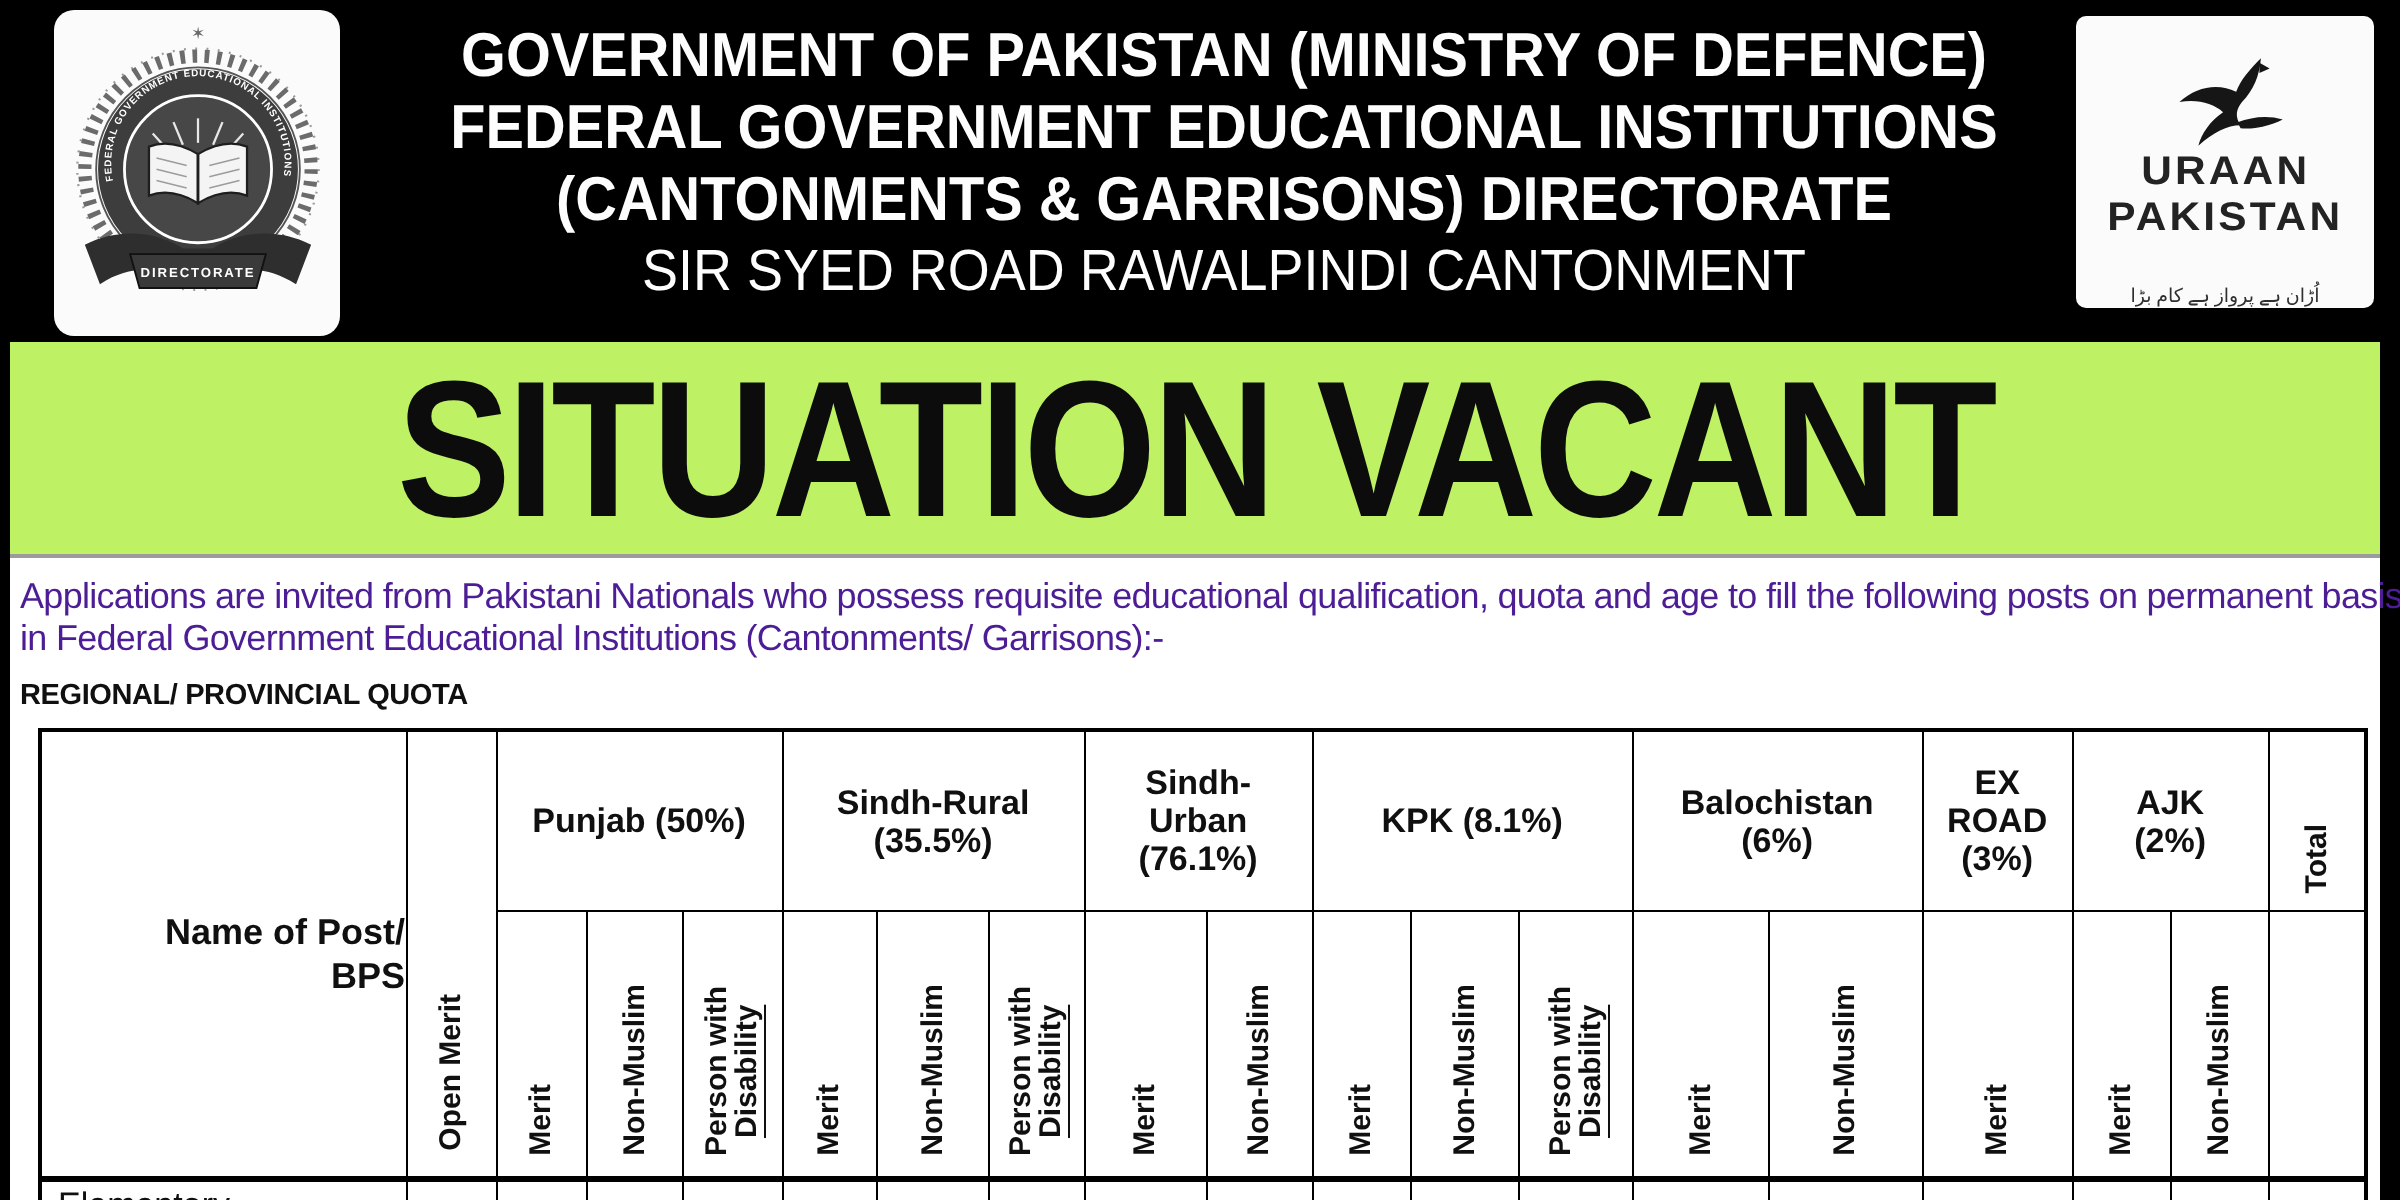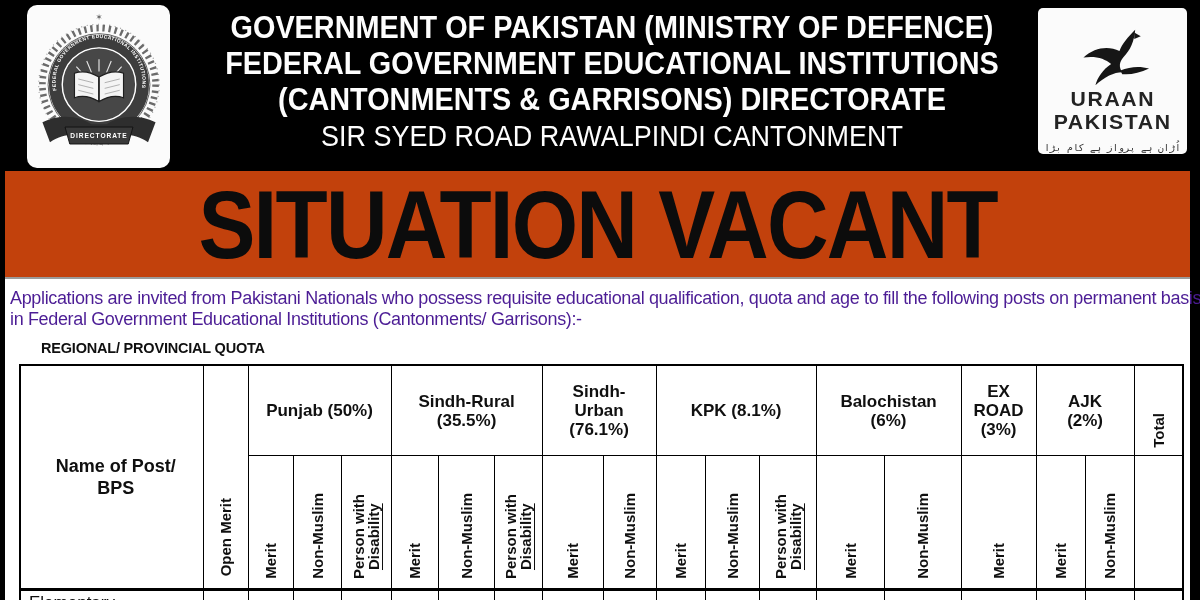--- a/index.html
+++ b/index.html
@@ -10,40 +10,40 @@
   
   .banner{position:absolute;left:0;top:0;width:1200px;height:171px;background:#000;}
   .banner-text{position:absolute;left:172px;right:148px;top:10px;text-align:center;color:#fdfdfd;}
   .bl{font-weight:700;font-size:31px;line-height:36px;white-space:nowrap;transform:scaleX(0.93);}
   .bl4{font-weight:400;font-size:29px;line-height:37px;}
   .seal-box{position:absolute;left:27px;top:5px;width:143px;height:163px;background:#fbfbfb;
     border-radius:10px;display:flex;align-items:center;justify-content:center;}
   .uraan-box{position:absolute;left:1038px;top:8px;width:149px;height:146px;background:#fbfbfb;
     border-radius:5px;display:flex;flex-direction:column;align-items:center;padding-top:19px;box-sizing:border-box;}
   .uraan-word{font-weight:700;font-size:20px;letter-spacing:1.5px;color:#232323;line-height:23px;transform:scaleX(1.06);}
-  .uraan-urdu{font-family:Liberation Mono, monospace;font-size:9.5px;color:#2f2f2f;margin-top:8px;direction:rtl;white-space:nowrap;}
-  
-  .band{position:absolute;left:5px;top:171px;width:1185px;height:108px;background:#c2410c;
+  .uraan-urdu{font-family:Liberation Serif, serif;font-size:9.5px;color:#2f2f2f;margin-top:21px;direction:rtl;white-space:nowrap;}
+  
+  .band{position:absolute;left:5px;top:171px;width:1185px;height:108px;background:#bef264;
     border-bottom:2px solid #9b9b9b;box-sizing:border-box;display:flex;align-items:center;justify-content:center;}
   .band h1{margin:0;font-size:97px;font-weight:700;letter-spacing:-2px;line-height:1;color:#0c0c0c;
     transform:scaleX(0.88);white-space:nowrap;}
   
   .edge-l{position:absolute;left:0;top:0;width:5px;height:600px;background:#000;}
   .edge-r{position:absolute;left:1190px;top:0;width:10px;height:600px;background:#000;}
   
   .intro{position:absolute;left:10px;top:288px;font-size:18px;line-height:21px;letter-spacing:-0.35px;
     color:#4c1d95;white-space:nowrap;}
-  .quota-h{position:absolute;left:10px;top:340px;font-size:14.5px;font-weight:700;letter-spacing:-0.2px;color:#101010;margin-left:31px;}
+  .quota-h{position:absolute;left:10px;top:340px;font-size:14.5px;font-weight:700;letter-spacing:-0.2px;color:#101010;}
   
   table.q{position:absolute;left:19px;top:364px;width:1163px;border-collapse:collapse;table-layout:fixed;
     color:#101010;border:2px solid #000;}
   .q th,.q td{border:1px solid #000;padding:0;background:#fff;}
   .q .grow > *{height:86px;}
   .q .gcell{font-size:17px;font-weight:700;text-align:center;vertical-align:middle;line-height:19px;}
-  .q .name-h{text-align:center;vertical-align:middle;padding-left:8px;font-size:18px;font-weight:700;line-height:22px;}
+  .q .name-h{text-align:right;vertical-align:middle;padding-left:8px;font-size:18px;font-weight:700;line-height:22px;}
   .q .om-cell{vertical-align:bottom;text-align:center;padding-bottom:8px;}
   .q .total-h{vertical-align:bottom;text-align:center;padding-bottom:3px;}
   .q .srow > *{height:127px;vertical-align:bottom;text-align:center;padding-bottom:5px;}
   .vtext{writing-mode:vertical-rl;transform:rotate(180deg);display:inline-block;
     font-size:15px;font-weight:700;line-height:15px;white-space:nowrap;}
   .vtext .ul{text-decoration:underline;}
   .q .drow > td{height:40px;vertical-align:top;font-size:17px;font-weight:400;border-top:3px solid #000;}
   .q .drow .post{padding:2px 4px 0 8px;text-align:left;}
 </style>
 </head>

